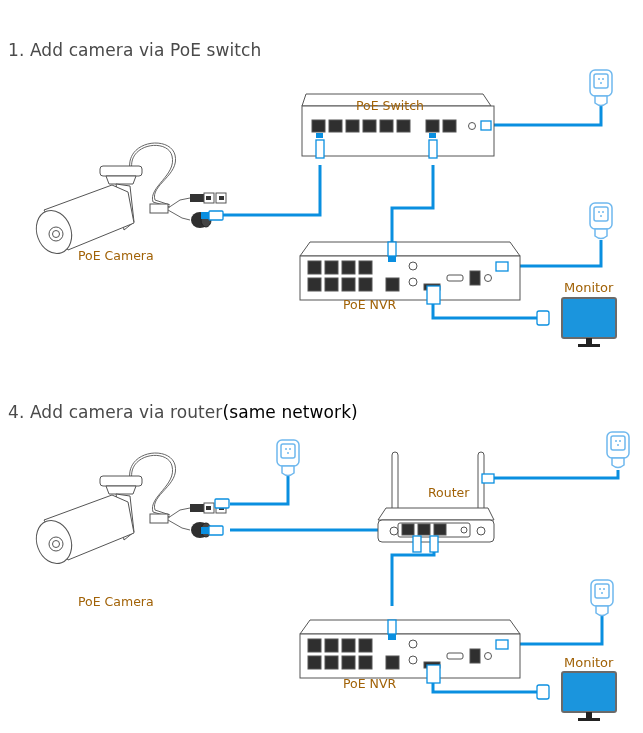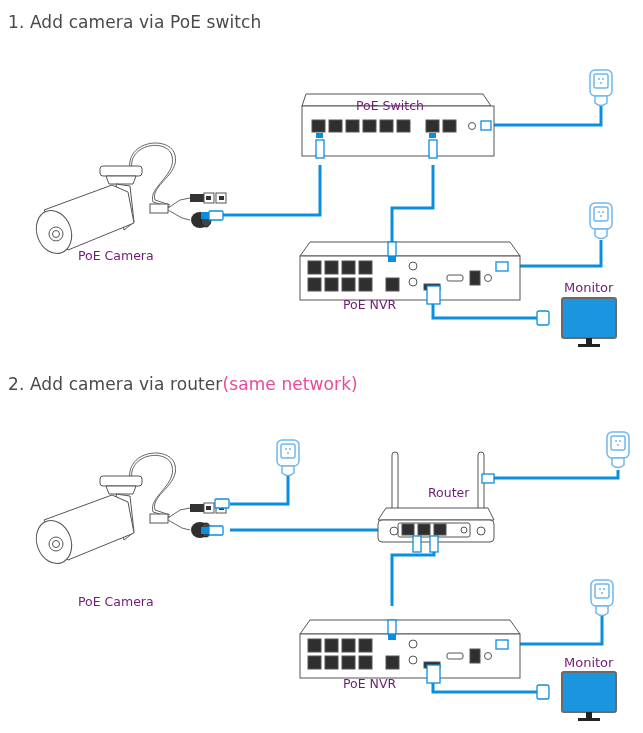--- a/index.html
+++ b/index.html
@@ -1,36 +1,36 @@
 <!DOCTYPE html>
 <html><head>
 <meta charset="utf-8">
 <style>
   html, body { margin: 0; padding: 0; background: #ffffff; }
   body { width: 643px; height: 733px; position: relative; overflow: hidden;
          font-family: "DejaVu Sans", "Liberation Sans", sans-serif; }
-  .heading { position: absolute; left: 8px; font-size: 17px; color: #4a4a4a; white-space: nowrap; letter-spacing: 0.1px; }
-  .heading .accent { color: #ec4899; }
-  .lbl { position: absolute; font-size: 12.5px; color: #701a75; white-space: nowrap; }
+  .heading { position: absolute; left: 8px; font-size: 17px; color: #4a4a4a; white-space: nowrap; letter-spacing: 0.1px; margin-top: 28px; }
+  .heading .accent { color: #000000; }
+  .lbl { position: absolute; font-size: 12.5px; color: #a16207; white-space: nowrap; }
   svg.diagram { position: absolute; left: 0; top: 0; }
   .cable { fill: none; stroke: #0a8fe0; stroke-width: 3; stroke-linejoin: miter; }
   .line { fill: #fff; stroke: #555; stroke-width: 1; }
   .lineg { fill: none; stroke: #666; stroke-width: 1; }
   .port { fill: #2f2f2f; stroke: #555; stroke-width: 1; }
   .plug { fill: #fff; stroke: #0a8fe0; stroke-width: 1.3; }
   .plugfill { fill: #0a8fe0; }
   .outlet { fill: #fff; stroke: #6fb8ee; stroke-width: 1.5; }
   .screen { fill: #1b95dd; stroke: #6a6a6a; stroke-width: 2; }
 </style>
 </head>
 <body>
 
 <div class="heading" style="top:12px;">1. Add camera via PoE switch</div>
 <div class="heading" style="top:374px;">
-  <span>2. Add camera via router</span><span class="accent">(same network)</span>
+  <span>4. Add camera via router</span><span class="accent">(same network)</span>
 </div>
 
 <svg class="diagram" width="643" height="733" viewBox="0 0 643 733">
   <defs>
 
     <g id="camera">
       <path class="lineg" d="M100,40 C95,10 140,5 145,25 C150,45 120,55 125,70 L140,75"></path>
       <path class="lineg" d="M102,40 C97,13 138,8 142,26 C147,45 118,57 123,72 L140,77"></path>
       <rect class="line" x="70" y="36" width="42" height="10" rx="3"></rect>
       <path class="line" d="M76,46 L106,46 L103,54 L79,54 Z"></path>

